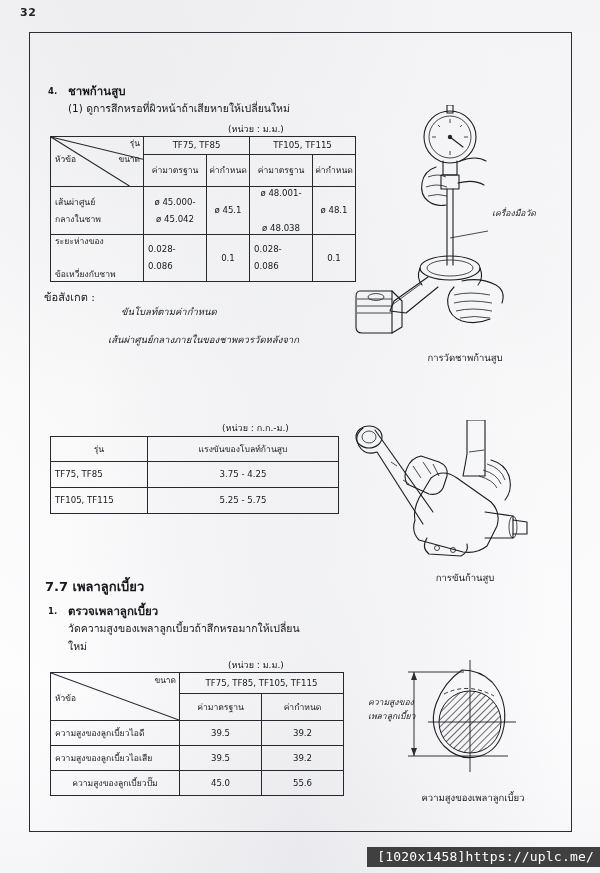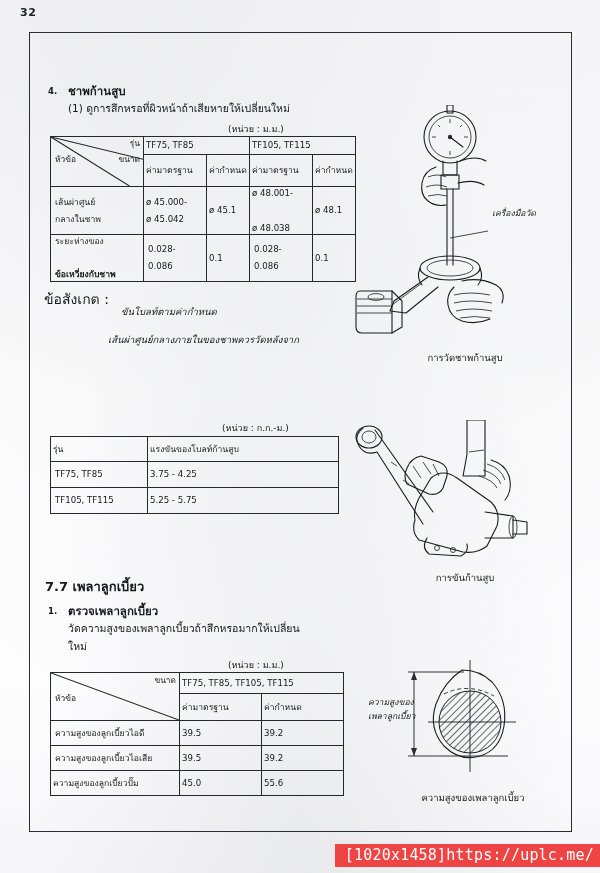--- a/index.html
+++ b/index.html
@@ -34,42 +34,42 @@
     border:1.4px solid #2b2d34;
     box-sizing:border-box;
     background:transparent;
   }
   .blk{position:absolute;color:#15171c;}
   
   .h-num{font-size:8.5px;font-weight:bold;}
   .h-txt{font-size:11.5px;font-weight:bold;}
   .body-txt{font-size:10.5px;}
   .unit{font-size:9px;}
-  .note-lbl{font-size:14px;}
+  .note-lbl{font-size:11px;}
   .note-body{font-size:9.5px;font-style:italic;}
   .sec-h{font-size:13px;font-weight:bold;}
   .cap{font-size:9.5px;text-align:center;}
   
   table.t{border-collapse:collapse;font-size:8.6px;color:#15171c;background:transparent;}
-  table.t td{border:1px solid #26282f;text-align:left;vertical-align:middle;padding:1px 2px;line-height:1.25;}
+  table.t td{border:1px solid #26282f;text-align:center;vertical-align:middle;padding:1px 2px;line-height:1.25;}
   table.t td.l{text-align:left;padding-left:4px;}
   .corner{position:relative;overflow:hidden;}
   .corner .c-run{position:absolute;right:3px;top:1px;font-size:8.4px;}
   .corner .c-size{position:absolute;right:3px;top:17px;font-size:8.4px;}
   .corner .c-head{position:absolute;left:4px;top:17px;font-size:8.4px;}
   .corner svg{position:absolute;inset:0;width:100%;height:100%;}
   .two-line div{white-space:nowrap;}
   
   .callout{font-size:8.6px;font-style:italic;}
   
   #wm{
     position:absolute;right:0;bottom:6px;
-    background:#ef4444;color:#fff;
+    background:#404040;color:#fff;
     font-family:"DejaVu Sans Mono","Liberation Mono",monospace;
-    font-size:15px;letter-spacing:.2px;
+    font-size:13px;letter-spacing:.2px;
     padding:2px 6px 3px 10px;
     white-space:nowrap;
   }
   svg.fig{display:block;}
   .fig-stroke{fill:none;stroke:#1b1d23;stroke-width:1.1;stroke-linejoin:round;stroke-linecap:round;}
   .fig-thin{fill:none;stroke:#1b1d23;stroke-width:.8;}
   .fig-fill{fill:#2a2c33;stroke:none;}
 </style>
 </head>
 <body>
@@ -119,21 +119,21 @@
     <td>ø 45.1</td>
     <td class="two-line">
       <div>ø 48.001-</div>
       <div style="margin-top:24px;">ø 48.038</div>
     </td>
     <td>ø 48.1</td>
   </tr>
   <tr>
     <td class="l two-line" style="height:40px;">
       <div>ระยะห่างของ</div>
-      <div style="margin-top:22px;font-weight:bold;">ข้อเหวี่ยงกับชาพ</div>
+      <div style="margin-top:22px;">ข้อเหวี่ยงกับชาพ</div>
     </td>
     <td class="l two-line">
       <div>0.028-</div>
       <div style="margin-top:6px;">0.086</div>
     </td>
     <td>0.1</td>
     <td class="l two-line">
       <div>0.028-</div>
       <div style="margin-top:6px;">0.086</div>
     </td>

